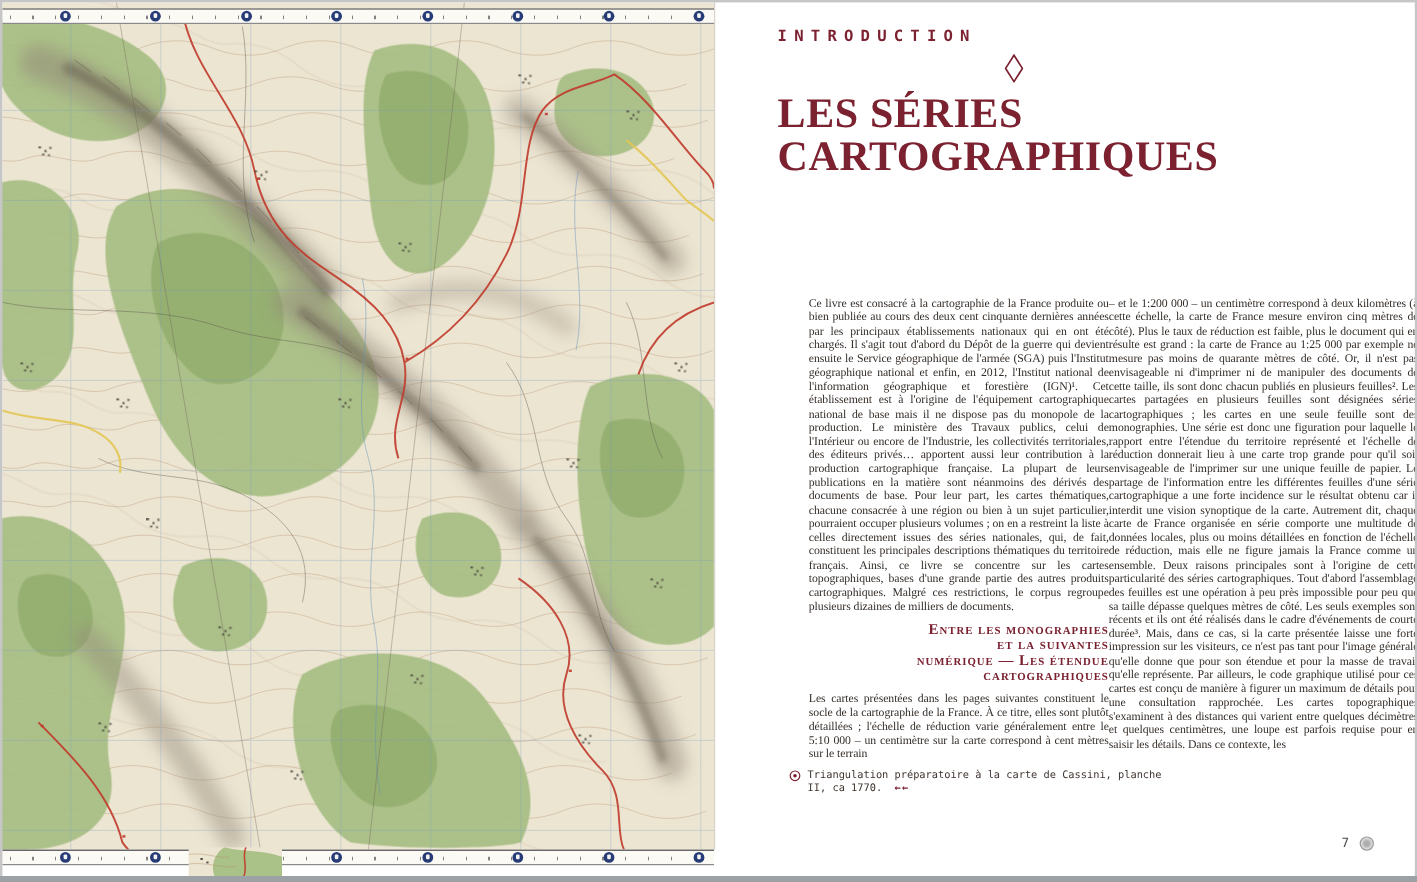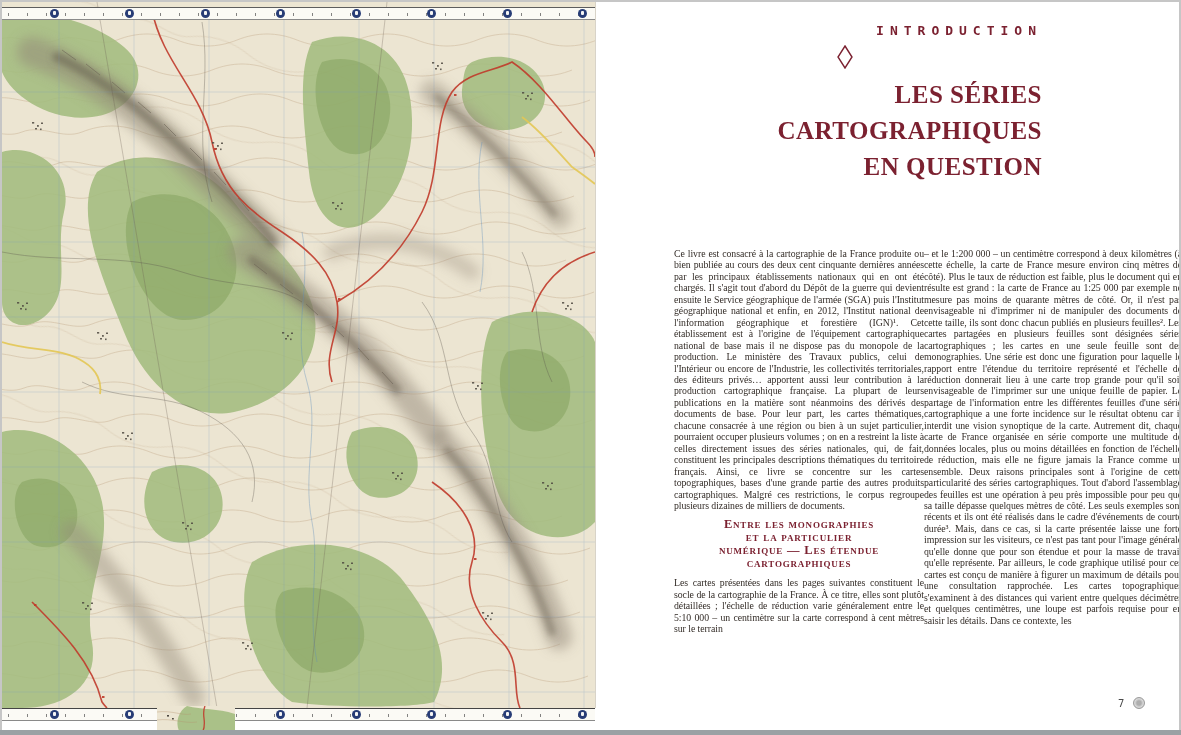--- a/index.html
+++ b/index.html
@@ -33,41 +33,41 @@
   }
   .marker::after{content:"";position:absolute;left:3px;top:2px;width:3px;height:4px;
     background:#f5f5f5;border-radius:1px;}
   .map-margin-top{top:5px;}
   .map-margin-bottom{top:706px;border-top:1px solid #444;}
   .map-white-bottom{position:absolute;left:0;top:719px;width:593px;height:12px;background:#ffffff;}
   .map-flap{position:absolute;left:155px;top:704px;width:78px;height:25px;z-index:6;}
 
   
   .text-page{position:absolute;left:600px;top:0;width:581px;height:735px;background:#ffffff;}
-  .head-wrap{position:absolute;left:48px;top:0;width:394px;text-align:right;}
+  .head-wrap{position:absolute;left:48px;top:0;width:394px;text-align:left;}
   .kicker{
     margin-top:23px;font-family:"DejaVu Sans Mono",monospace;font-weight:bold;
     font-size:13px;letter-spacing:6px;color:var(--burgundy);
   }
   .diamond{margin:7px auto 0;width:16px;height:24px;display:block;}
   .page-title{
     margin-top:8px;font-family:"Liberation Serif",serif;font-weight:bold;
-    font-size:25px;line-height:36px;letter-spacing:.5px;color:var(--burgundy);white-space:nowrap;
+    font-size:35px;line-height:36px;letter-spacing:.5px;color:var(--burgundy);white-space:nowrap;
   }
   .page-title span{display:block;}
 
   .bodycol{
     position:absolute;top:248px;color:var(--body-ink);
     font-size:9.8px;line-height:11.45px;text-align:justify;letter-spacing:-0.05px;
   }
   .col-left{left:74px;width:250px;}
   .col-right{left:324px;width:258px;}
   .bodycol p{margin:0;}
   .section-heading{
-    margin:7px 0 7px;text-align:center;color:var(--burgundy);font-weight:bold;
+    margin:7px 0 7px;text-align:right;color:var(--burgundy);font-weight:bold;
     font-variant:small-caps;font-size:12.5px;line-height:13px;letter-spacing:.8px;
   }
   .section-heading span{display:block;}
 
   .captions{position:absolute;left:58px;top:641px;width:320px;
     font-family:"DejaVu Sans Mono",monospace;font-size:8.6px;line-height:10.6px;color:var(--caption-ink);}
   .caption{display:flex;gap:6px;margin-bottom:8px;}
   .caption-bullet{
     flex:0 0 auto;width:7px;height:7px;margin-top:1px;border-radius:50%;
     border:1.4px solid var(--burgundy);position:relative;
@@ -293,40 +293,43 @@
 <div class="text-page">
 
   <div class="head-wrap">
     <div class="kicker">INTRODUCTION</div>
     <svg class="diamond" viewBox="0 0 16 24">
       <polygon points="8,1 15,12 8,23 1,12" fill="none" style="stroke:var(--burgundy)" stroke-width="1.4"></polygon>
     </svg>
     <h1 class="page-title">
       <span>LES SÉRIES</span>
       <span>CARTOGRAPHIQUES</span>
-      <span>EN QUESTION</span>
     </h1>
   </div>
 
   <div class="bodycol col-left">
     <p>Ce livre est consacré à la cartographie de la France produite ou bien publiée au cours des deux cent cinquante dernières années par les principaux établissements nationaux qui en ont été chargés. Il s'agit tout d'abord du Dépôt de la guerre qui devient ensuite le Service géographique de l'armée (SGA) puis l'Institut géographique national et enfin, en 2012, l'Institut national de l'information géographique et forestière (IGN)¹. Cet établissement est à l'origine de l'équipement cartographique national de base mais il ne dispose pas du monopole de la production. Le ministère des Travaux publics, celui de l'Intérieur ou encore de l'Industrie, les collectivités territoriales, des éditeurs privés… apportent aussi leur contribution à la production cartographique française. La plupart de leurs publications en la matière sont néanmoins des dérivés des documents de base. Pour leur part, les cartes thématiques, chacune consacrée à une région ou bien à un sujet particulier, pourraient occuper plusieurs volumes ; on en a restreint la liste à celles directement issues des séries nationales, qui, de fait, constituent les principales descriptions thématiques du territoire français. Ainsi, ce livre se concentre sur les cartes topographiques, bases d'une grande partie des autres produits cartographiques. Malgré ces restrictions, le corpus regroupe plusieurs dizaines de milliers de documents.</p>
     <h2 class="section-heading">
       <span>Entre les monographies</span>
-      <span>et la particulier</span>
+      <span>et la suivantes</span>
       <span>numérique — Les étendue</span>
       <span>cartographiques</span>
     </h2>
     <p>Les cartes présentées dans les pages suivantes constituent le socle de la cartographie de la France. À ce titre, elles sont plutôt détaillées ; l'échelle de réduction varie généralement entre le 5:10 000 – un centimètre sur la carte correspond à cent mètres sur le terrain</p>
   </div>
 
   <div class="bodycol col-right">
     <p>– et le 1:200 000 – un centimètre correspond à deux kilomètres (à cette échelle, la carte de France mesure environ cinq mètres de côté). Plus le taux de réduction est faible, plus le document qui en résulte est grand : la carte de France au 1:25 000 par exemple ne mesure pas moins de quarante mètres de côté. Or, il n'est pas envisageable ni d'imprimer ni de manipuler des documents de cette taille, ils sont donc chacun publiés en plusieurs feuilles². Les cartes partagées en plusieurs feuilles sont désignées séries cartographiques ; les cartes en une seule feuille sont des monographies. Une série est donc une figuration pour laquelle le rapport entre l'étendue du territoire représenté et l'échelle de réduction donnerait lieu à une carte trop grande pour qu'il soit envisageable de l'imprimer sur une unique feuille de papier. Le partage de l'information entre les différentes feuilles d'une série cartographique a une forte incidence sur le résultat obtenu car il interdit une vision synoptique de la carte. Autrement dit, chaque carte de France organisée en série comporte une multitude de données locales, plus ou moins détaillées en fonction de l'échelle de réduction, mais elle ne figure jamais la France comme un ensemble. Deux raisons principales sont à l'origine de cette particularité des séries cartographiques. Tout d'abord l'assemblage des feuilles est une opération à peu près impossible pour peu que sa taille dépasse quelques mètres de côté. Les seuls exemples sont récents et ils ont été réalisés dans le cadre d'événements de courte durée³. Mais, dans ce cas, si la carte présentée laisse une forte impression sur les visiteurs, ce n'est pas tant pour l'image générale qu'elle donne que pour son étendue et pour la masse de travail qu'elle représente. Par ailleurs, le code graphique utilisé pour ces cartes est conçu de manière à figurer un maximum de détails pour une consultation rapprochée. Les cartes topographiques s'examinent à des distances qui varient entre quelques décimètres et quelques centimètres, une loupe est parfois requise pour en saisir les détails. Dans ce contexte, les</p>
   </div>
 
   <div class="captions">
+    <div class="caption">
+      <span class="caption-bullet"></span>
+      <span><span>Triangulation préparatoire à la carte de Cassini, planche II, ca 1770.</span>&nbsp;&nbsp;<span class="caption-arrow">←←</span></span>
+    </div>
   </div>
 
   <div class="folio">
     <span class="folio-num">7</span>
     <span class="folio-ornament"></span>
   </div>
 </div>
 
 <div class="frame"></div>
 <div class="frame-bottom"></div>

